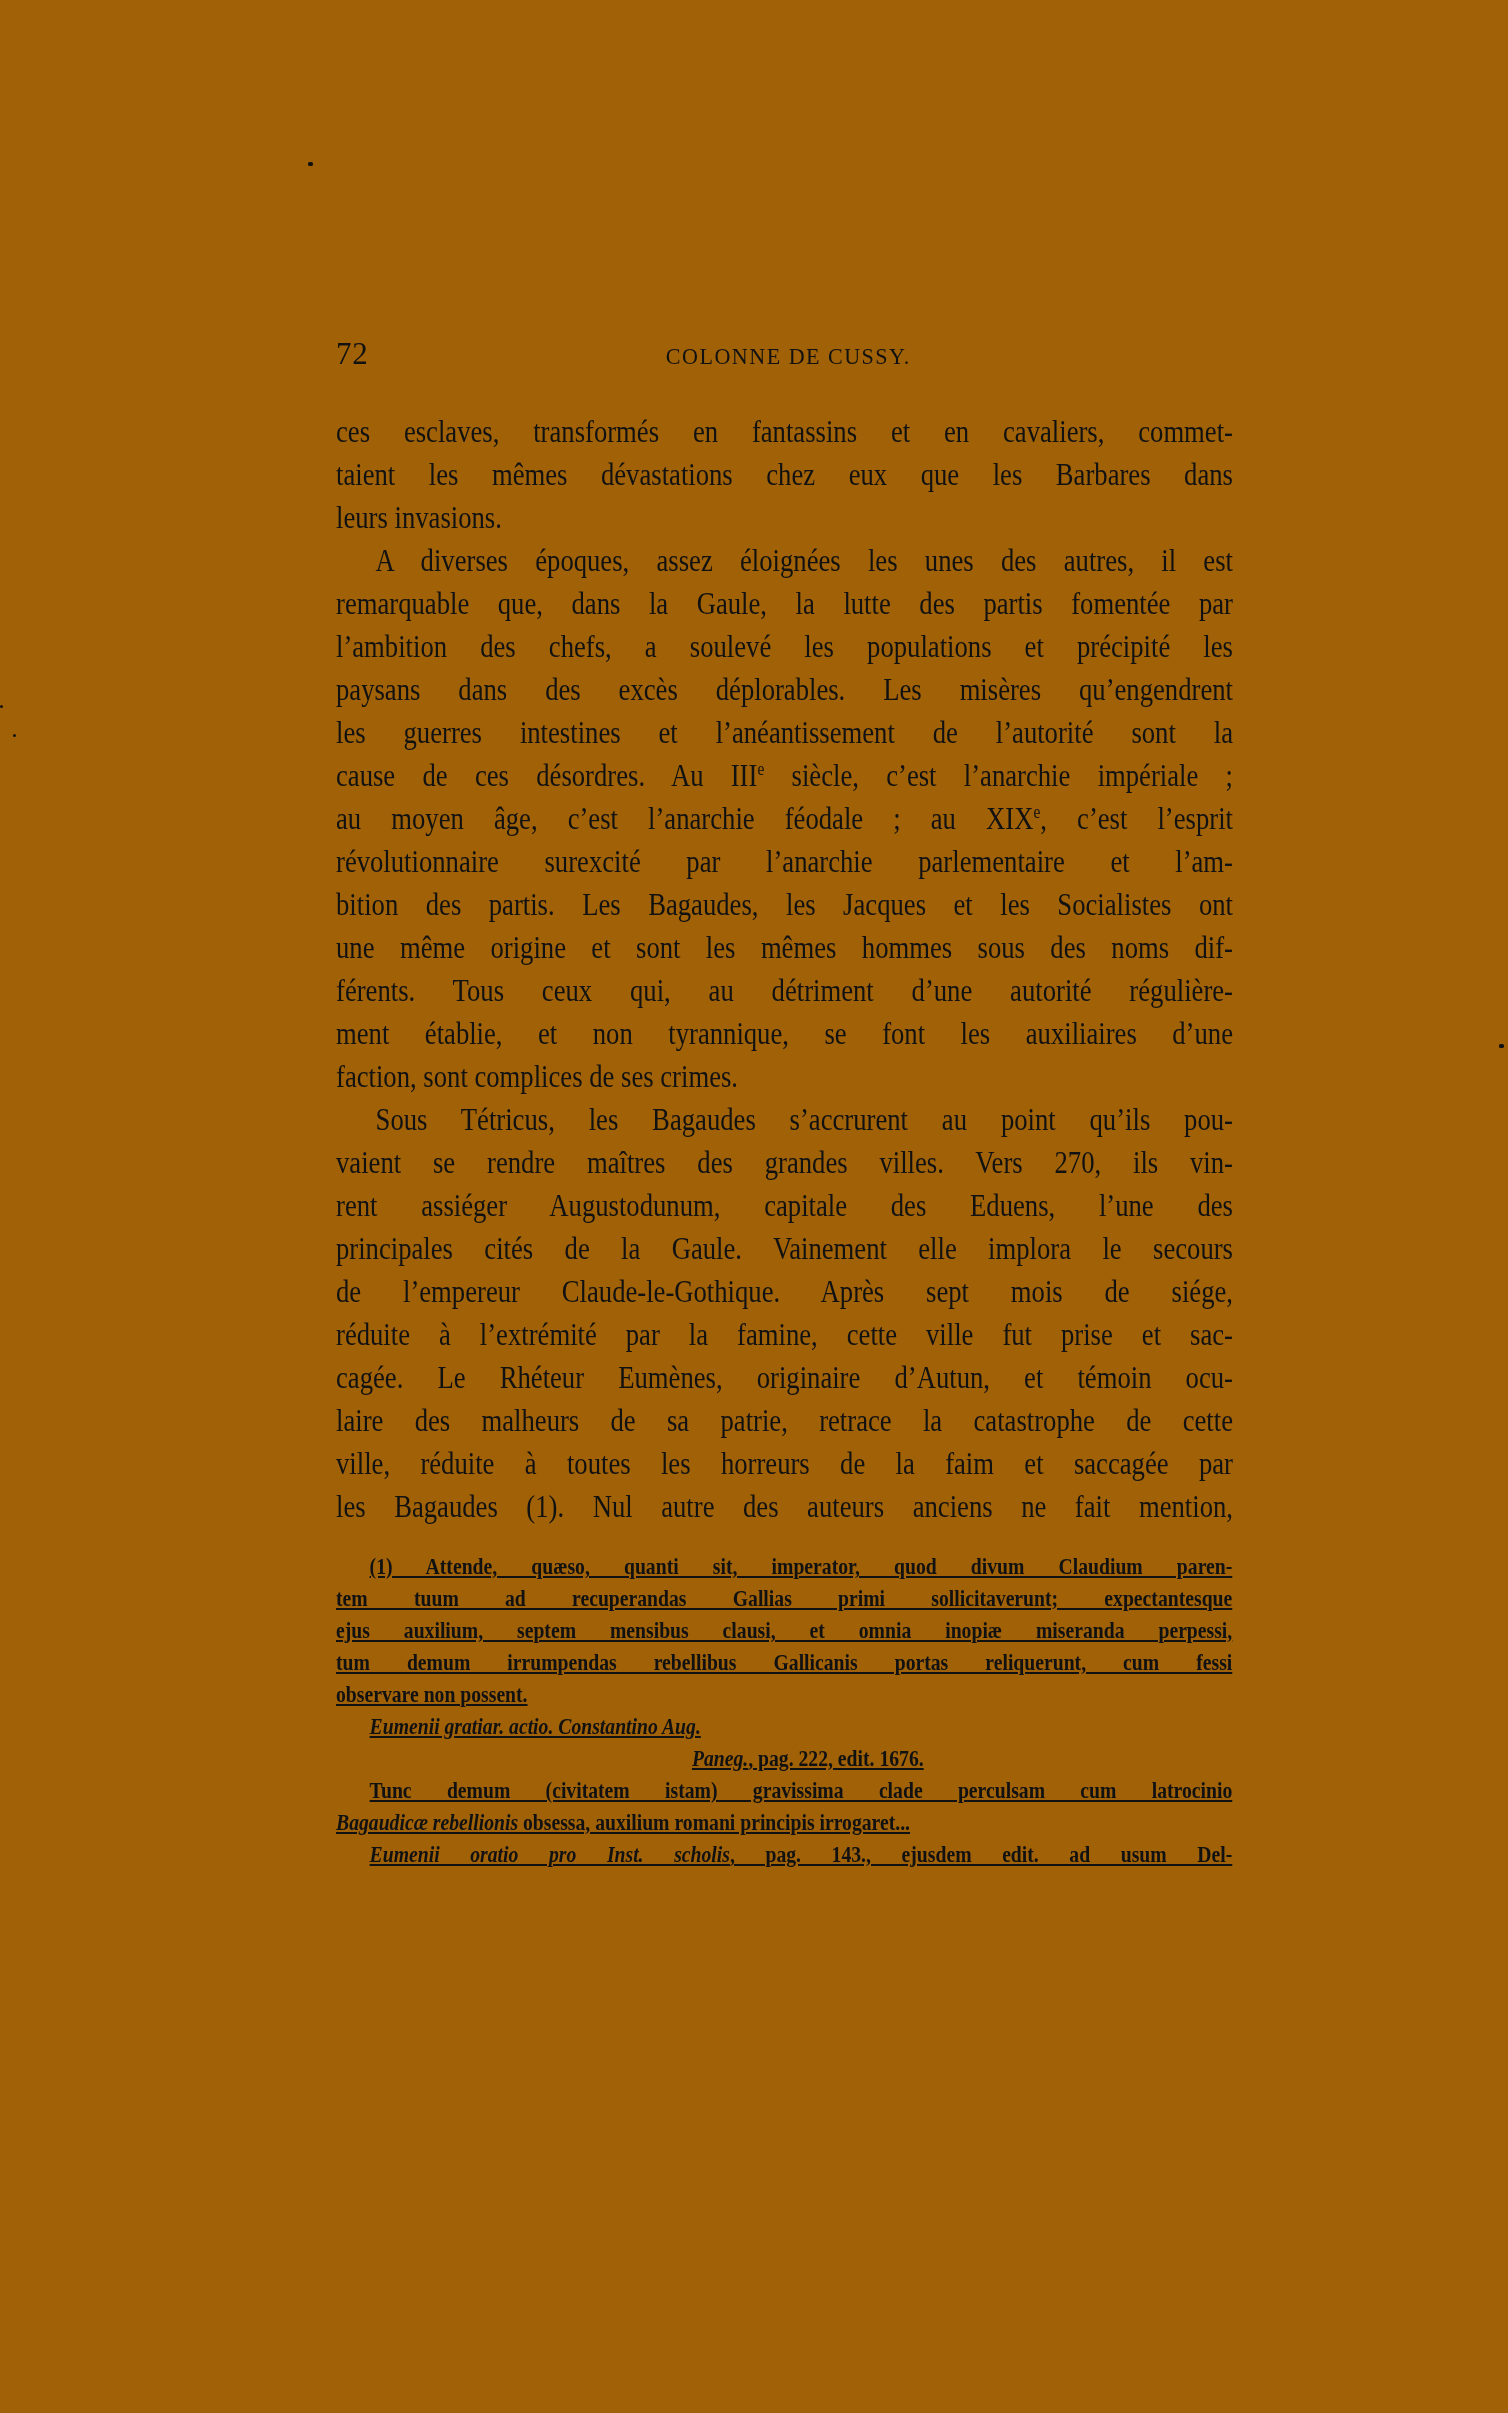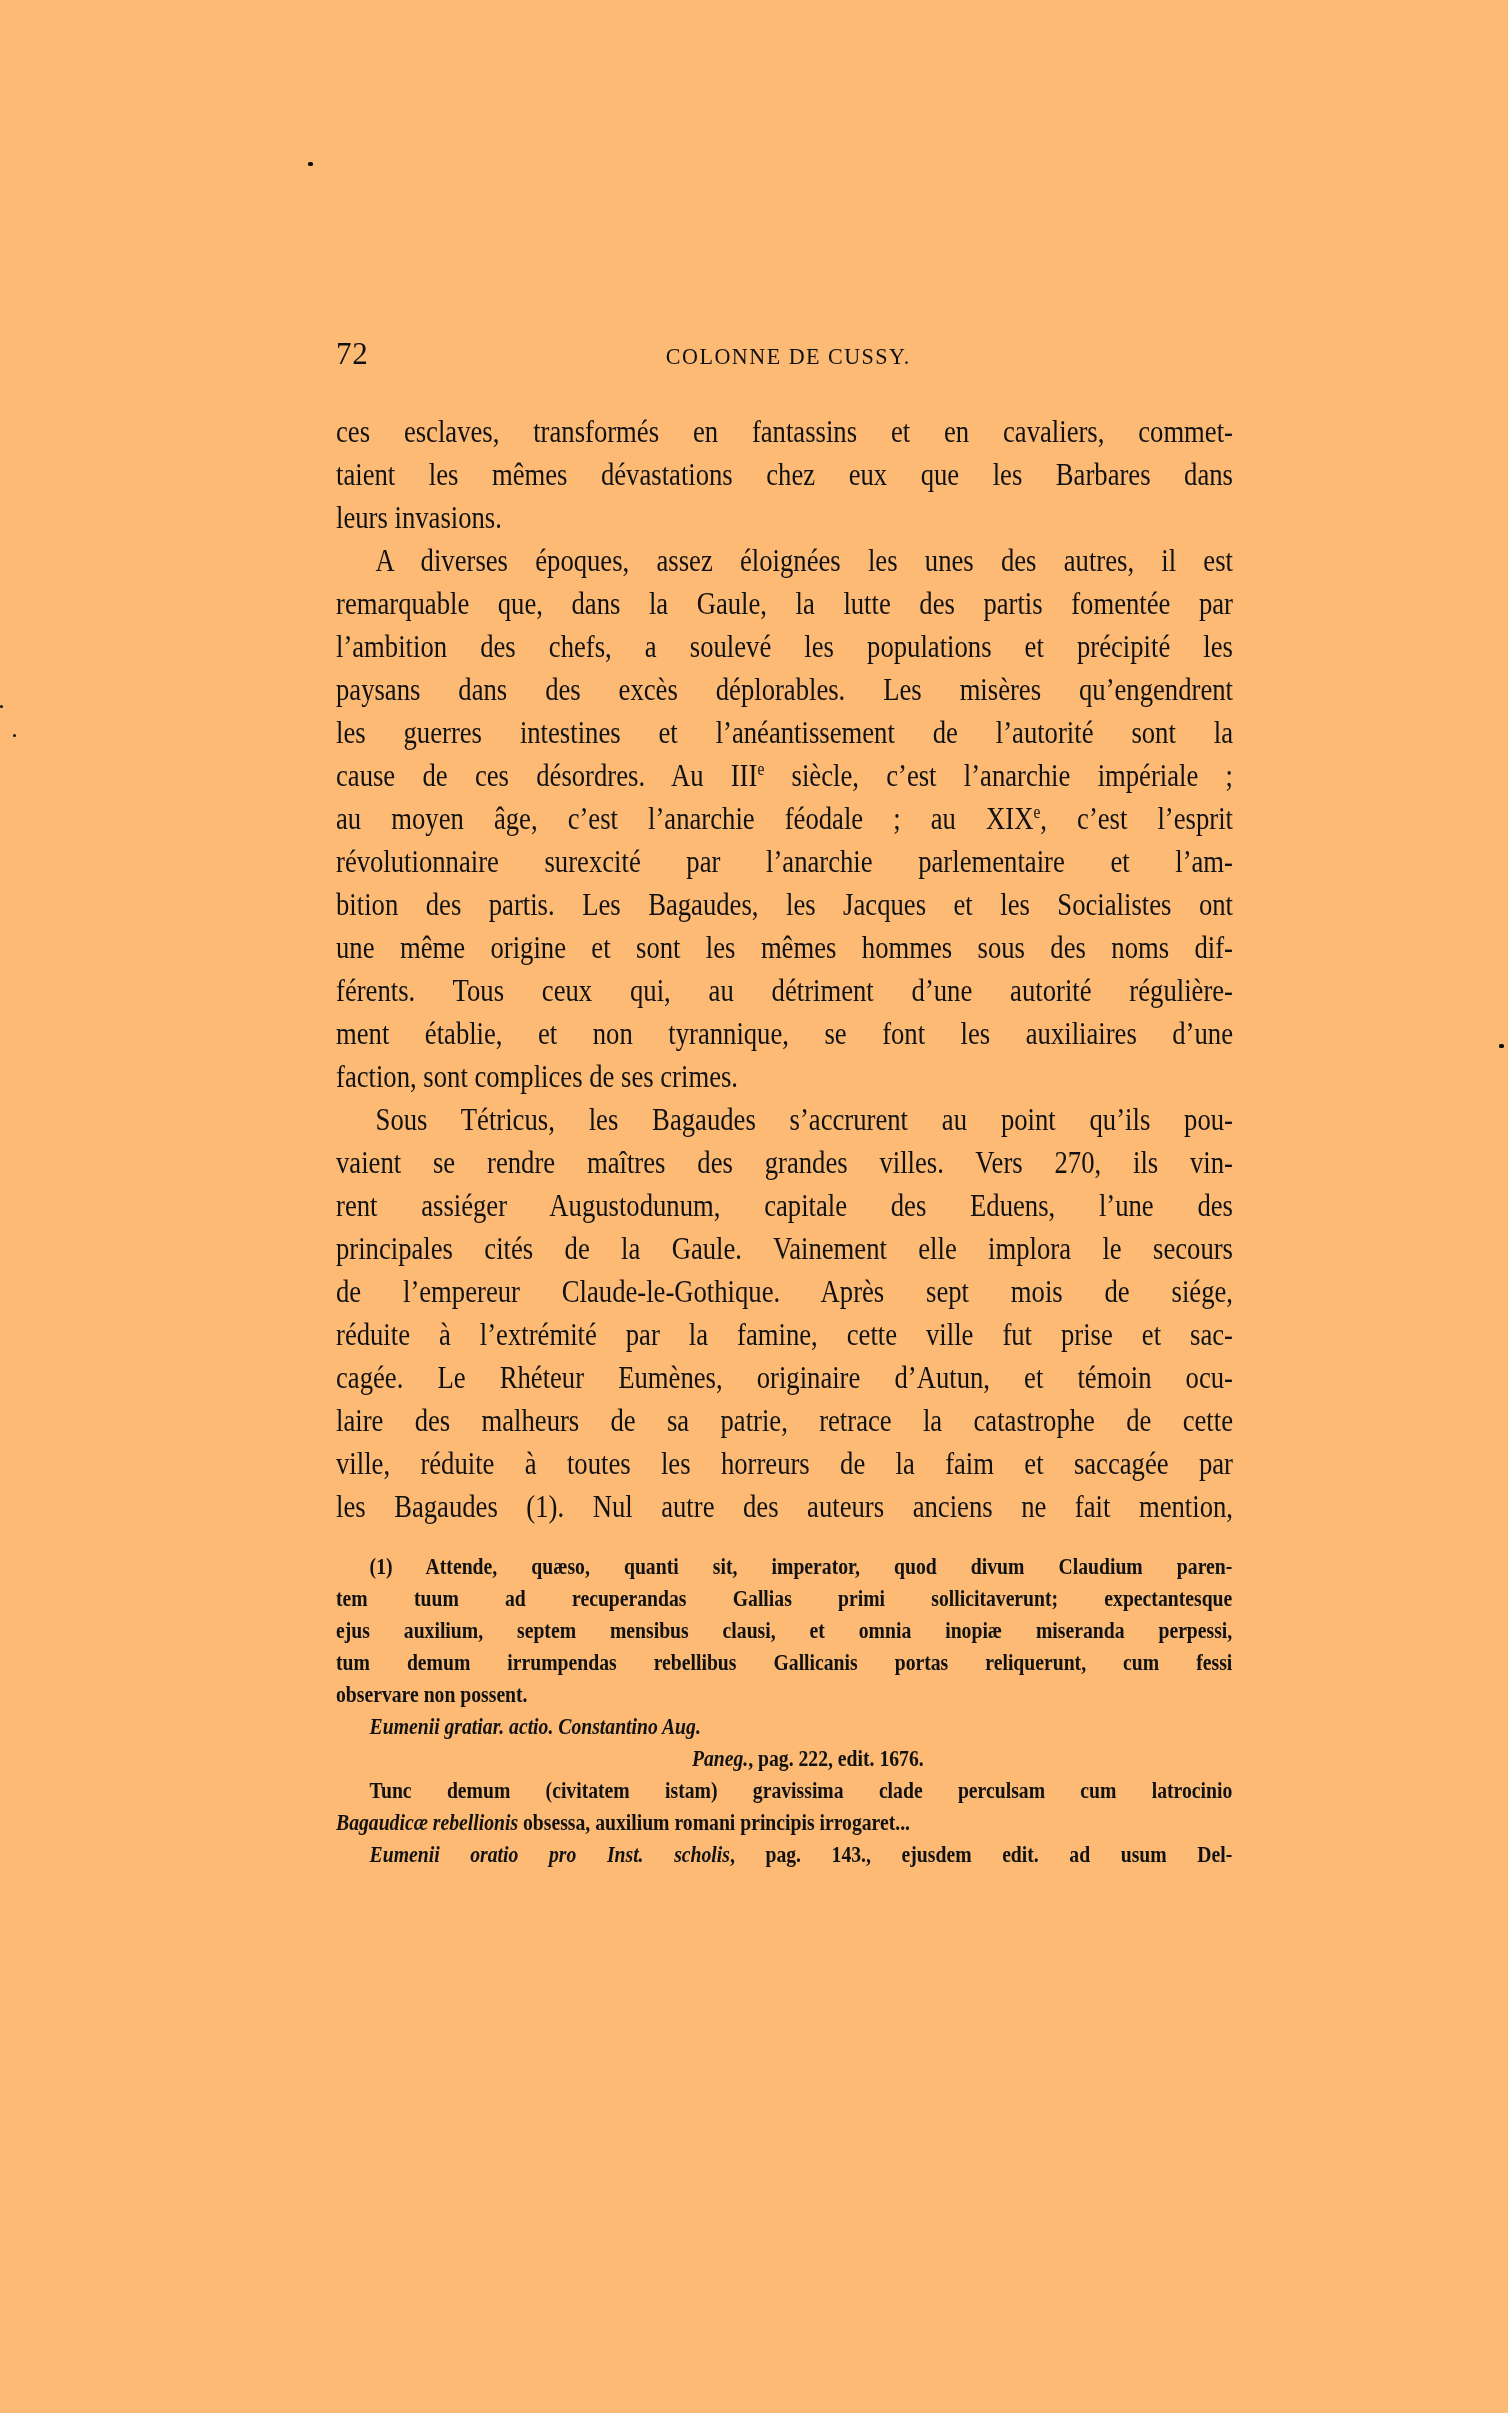--- a/index.html
+++ b/index.html
@@ -13,21 +13,21 @@
       position: relative;
       overflow: hidden;
       color: #111111;
       font-family: "Liberation Serif", "DejaVu Serif", serif;
     }
     .page {
       position: absolute;
       left: 0; top: 0;
       width: 1509px;
       height: 2413px;
-      background: #fdba74;
+      background: #a16207;
     }
     .speck {
       position: absolute;
       background: #111;
       border-radius: 1.6px;
     }
     .running-head {
       position: absolute;
       left: 336px;
       top: 336px;
@@ -83,20 +83,21 @@
     sup.sx {
       font-size: 18px;
       vertical-align: 11.5px;
       line-height: 0;
     }
     .footnotes {
       position: absolute;
       left: 336px;
       top: 1550px;
       width: 897px;
+      text-decoration: underline;
     }
     .fn-line {
       display: block;
       height: 32px;
       line-height: 32px;
       font-size: 24px;
       font-weight: bold;
       white-space: nowrap;
       text-align: justify;
       text-align-last: justify;

